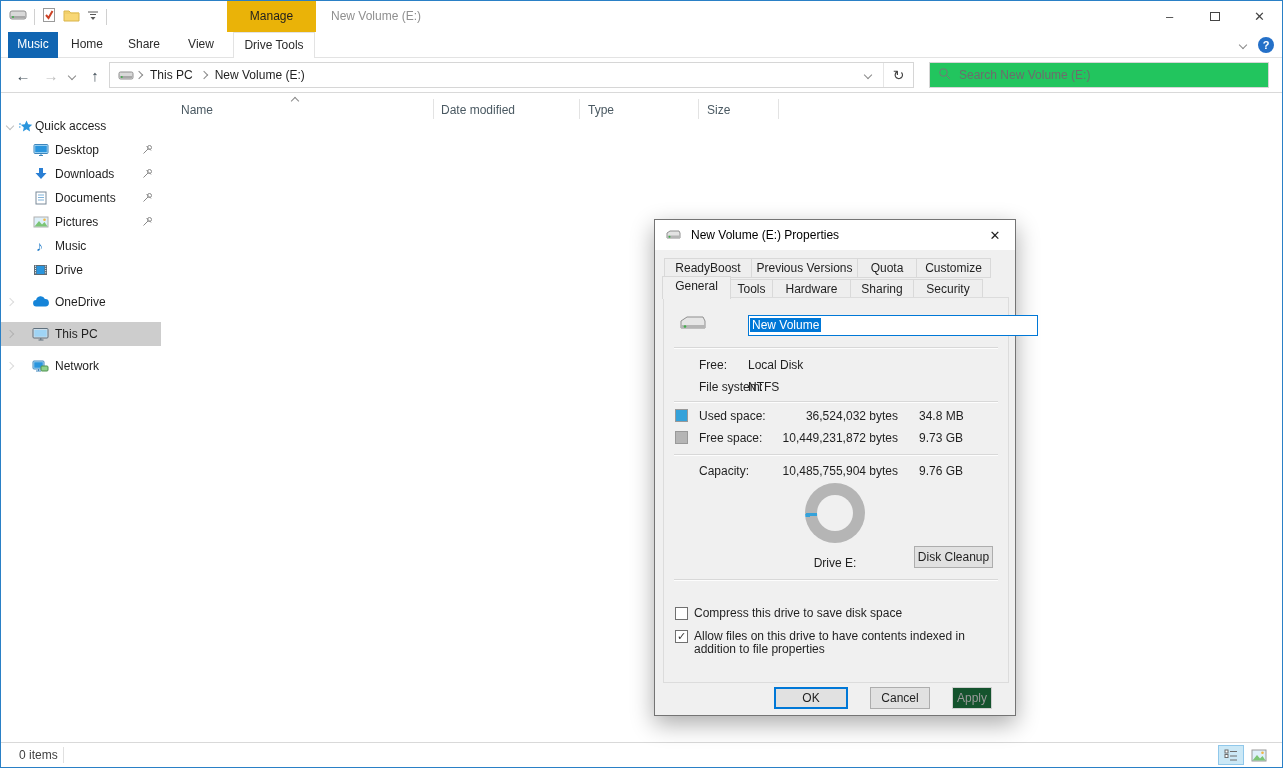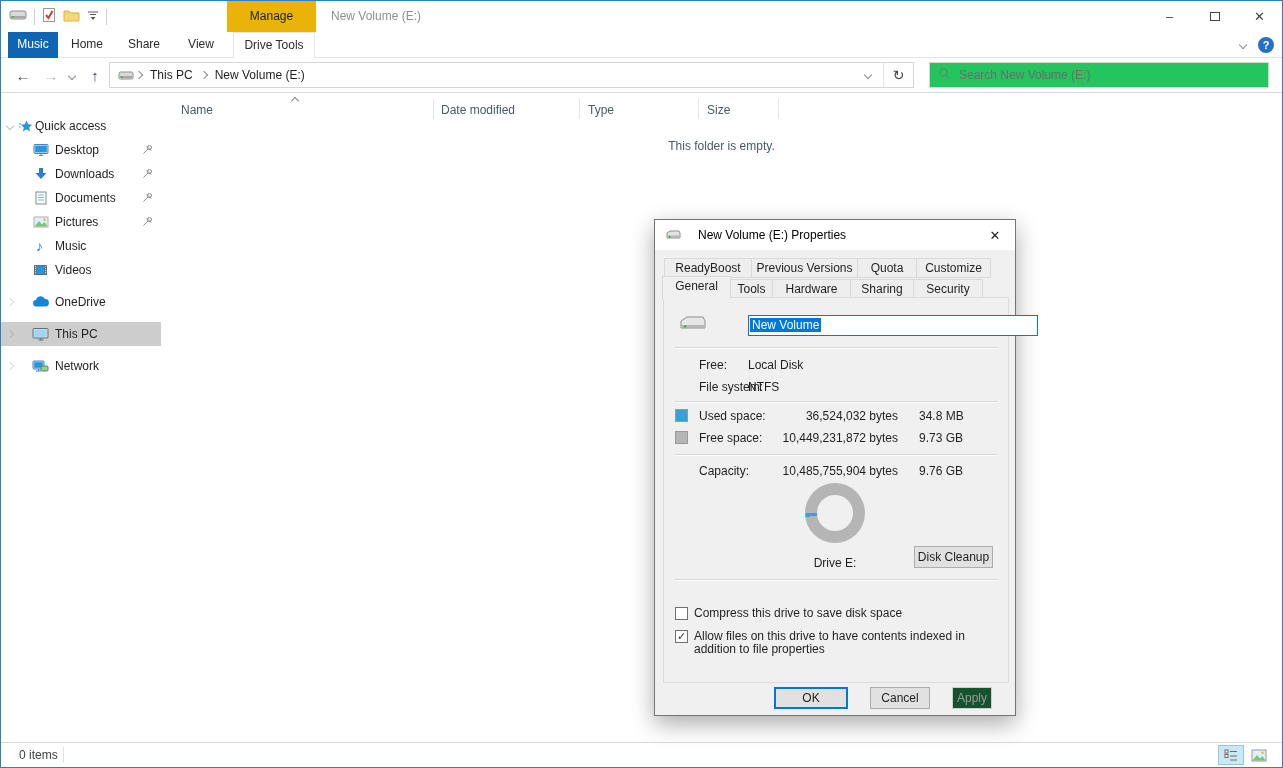--- a/index.html
+++ b/index.html
@@ -66,21 +66,21 @@
   .status-count { position:absolute; left:18px; top:0; height:24px; line-height:24px; color:#3f3f3f; }
   .status-sep { position:absolute; left:62px; top:4px; height:16px; width:1px; background:#e0e0e0; }
   .view-btns { position:absolute; right:10px; top:2px; display:flex; gap:2px; }
   .view-btn { width:26px; height:20px; display:flex; align-items:center; justify-content:center; }
   .view-btn.active { background:#cbe8f6; border:1px solid #90c8eb; }
 
   
   .dialog { position:absolute; left:653px; top:218px; width:362px; height:497px; background:#f0f0f0; border:1px solid #747474; box-shadow:0 8px 22px rgba(0,0,0,.33); }
   .dlg-titlebar { position:absolute; left:0; top:0; right:0; height:30px; background:#fff; display:flex; align-items:center; }
   .dlg-icon { margin-left:10px; display:flex; }
-  .dlg-title { margin-left:16px; color:#000; }
+  .dlg-title { margin-left:9px; color:#000; }
   .dlg-close { position:absolute; right:0; top:0; width:40px; height:30px; display:flex; align-items:center; justify-content:center; font-size:13px; color:#1f1f1f; }
   .dlg-tabs { position:absolute; left:7px; top:38px; }
   .tabrow { display:flex; }
   .tabrow1 { margin-left:2px; }
   .dtab { height:20px; line-height:19px; text-align:center; background:#eee; border:1px solid #d9d9d9; margin-right:-1px; color:#1f1f1f; }
   .dtab.active { position:relative; z-index:3; height:23px; margin-top:-2px; background:#f0f0f0; border-bottom:none; }
   .tabrow2 .dtab:not(.active){ margin-top:1px; height:19px; }
   .dlg-panel { position:absolute; left:8px; top:77px; width:346px; height:386px; border:1px solid #dcdcdc; background:#f0f0f0; z-index:2; }
   .sep { position:absolute; left:10px; right:10px; border-top:1px solid #d8d8d8; border-bottom:1px solid #fdfdfd; }
   .plabel { position:absolute; color:#1f1f1f; }
@@ -268,21 +268,21 @@
       <span class="side-label" style="left:54px;">Music</span>
     </div>
     <div class="side-row" style="top:165px;">
       <span class="side-icon" style="left:32px;">
         <svg width="15" height="12" viewBox="0 0 15 12">
             <rect x="1" y="1" width="13" height="10" fill="#5f6a73"></rect>
             <rect x="3.5" y="2" width="8" height="8" fill="#2a95dd"></rect>
             <path d="M2 2.2 h1 M2 4.4 h1 M2 6.6 h1 M2 8.8 h1 M12.2 2.2 h1 M12.2 4.4 h1 M12.2 6.6 h1 M12.2 8.8 h1" stroke="#fff"></path>
           </svg>
       </span>
-      <span class="side-label" style="left:54px;">Videos</span>
+      <span class="side-label" style="left:54px;">Drive</span>
     </div>
     <div class="side-row" style="top:197px;">
       <span class="side-chev chev chev-right" style="opacity:.3;"></span>
       <span class="side-icon" style="left:31px;">
         <svg width="18" height="12" viewBox="0 0 18 12">
             <path d="M4.5 10.5 a3.2 3.2 0 0 1 -.4-6.4 a4.6 4.6 0 0 1 8.8-1 a3.7 3.7 0 0 1 .6 7.4 z" fill="#1584d8"></path>
           </svg>
       </span>
       <span class="side-label" style="left:54px;">OneDrive</span>
     </div>
@@ -314,21 +314,20 @@
   <div class="filearea">
     <span class="sort-caret chev chev-up"></span>
     <div class="col-header" style="left:20px;">Name</div>
     <div class="col-header" style="left:280px;">Date modified</div>
     <div class="col-header" style="left:427px;">Type</div>
     <div class="col-header" style="left:546px;">Size</div>
     <div class="col-sep" style="left:272px;"></div>
     <div class="col-sep" style="left:418px;"></div>
     <div class="col-sep" style="left:537px;"></div>
     <div class="col-sep" style="left:617px;"></div>
-    <div class="empty-msg">This folder is empty.</div>
   </div>
 
   <div class="statusbar">
     <div class="status-count">0 items</div>
     <div class="status-sep"></div>
     <div class="view-btns">
       <div class="view-btn active">
         <svg width="14" height="12" viewBox="0 0 14 12">
             <rect x="1" y="1" width="3" height="3" fill="#fff" stroke="#6d6d6d"></rect>
             <rect x="1" y="5.5" width="3" height="3" fill="#fff" stroke="#6d6d6d"></rect>

